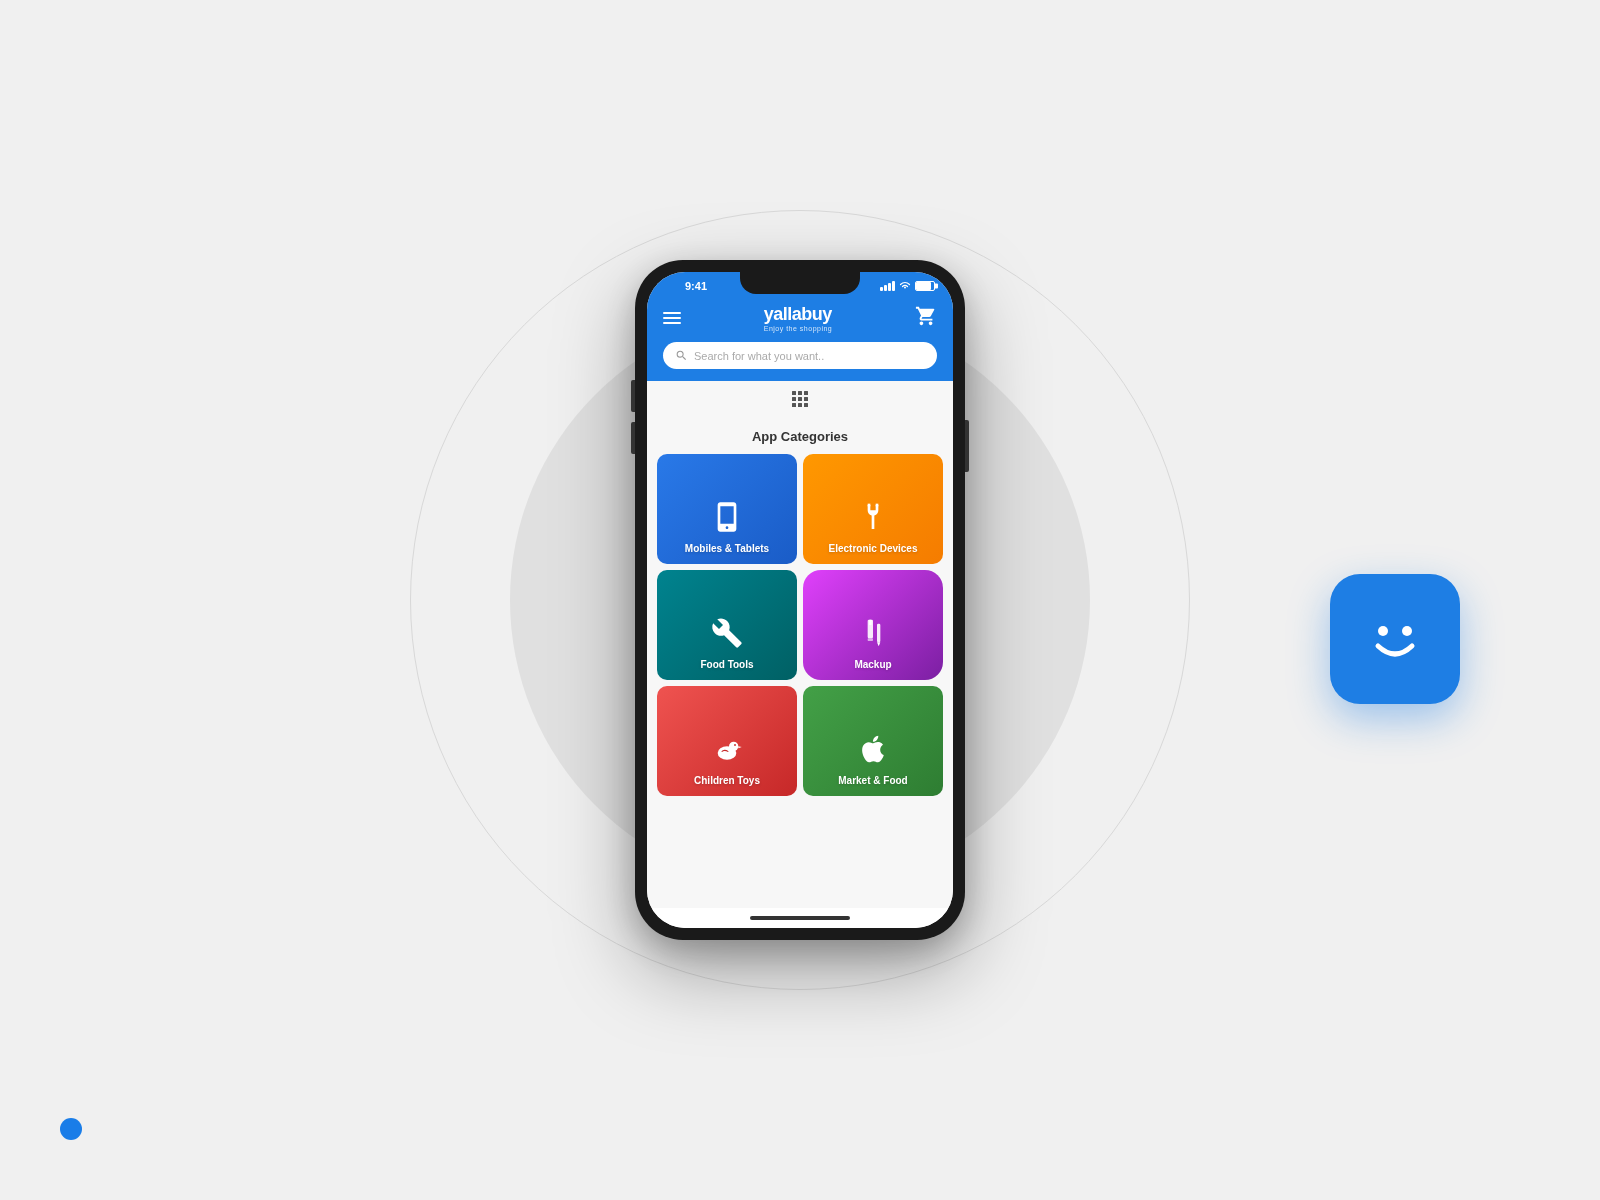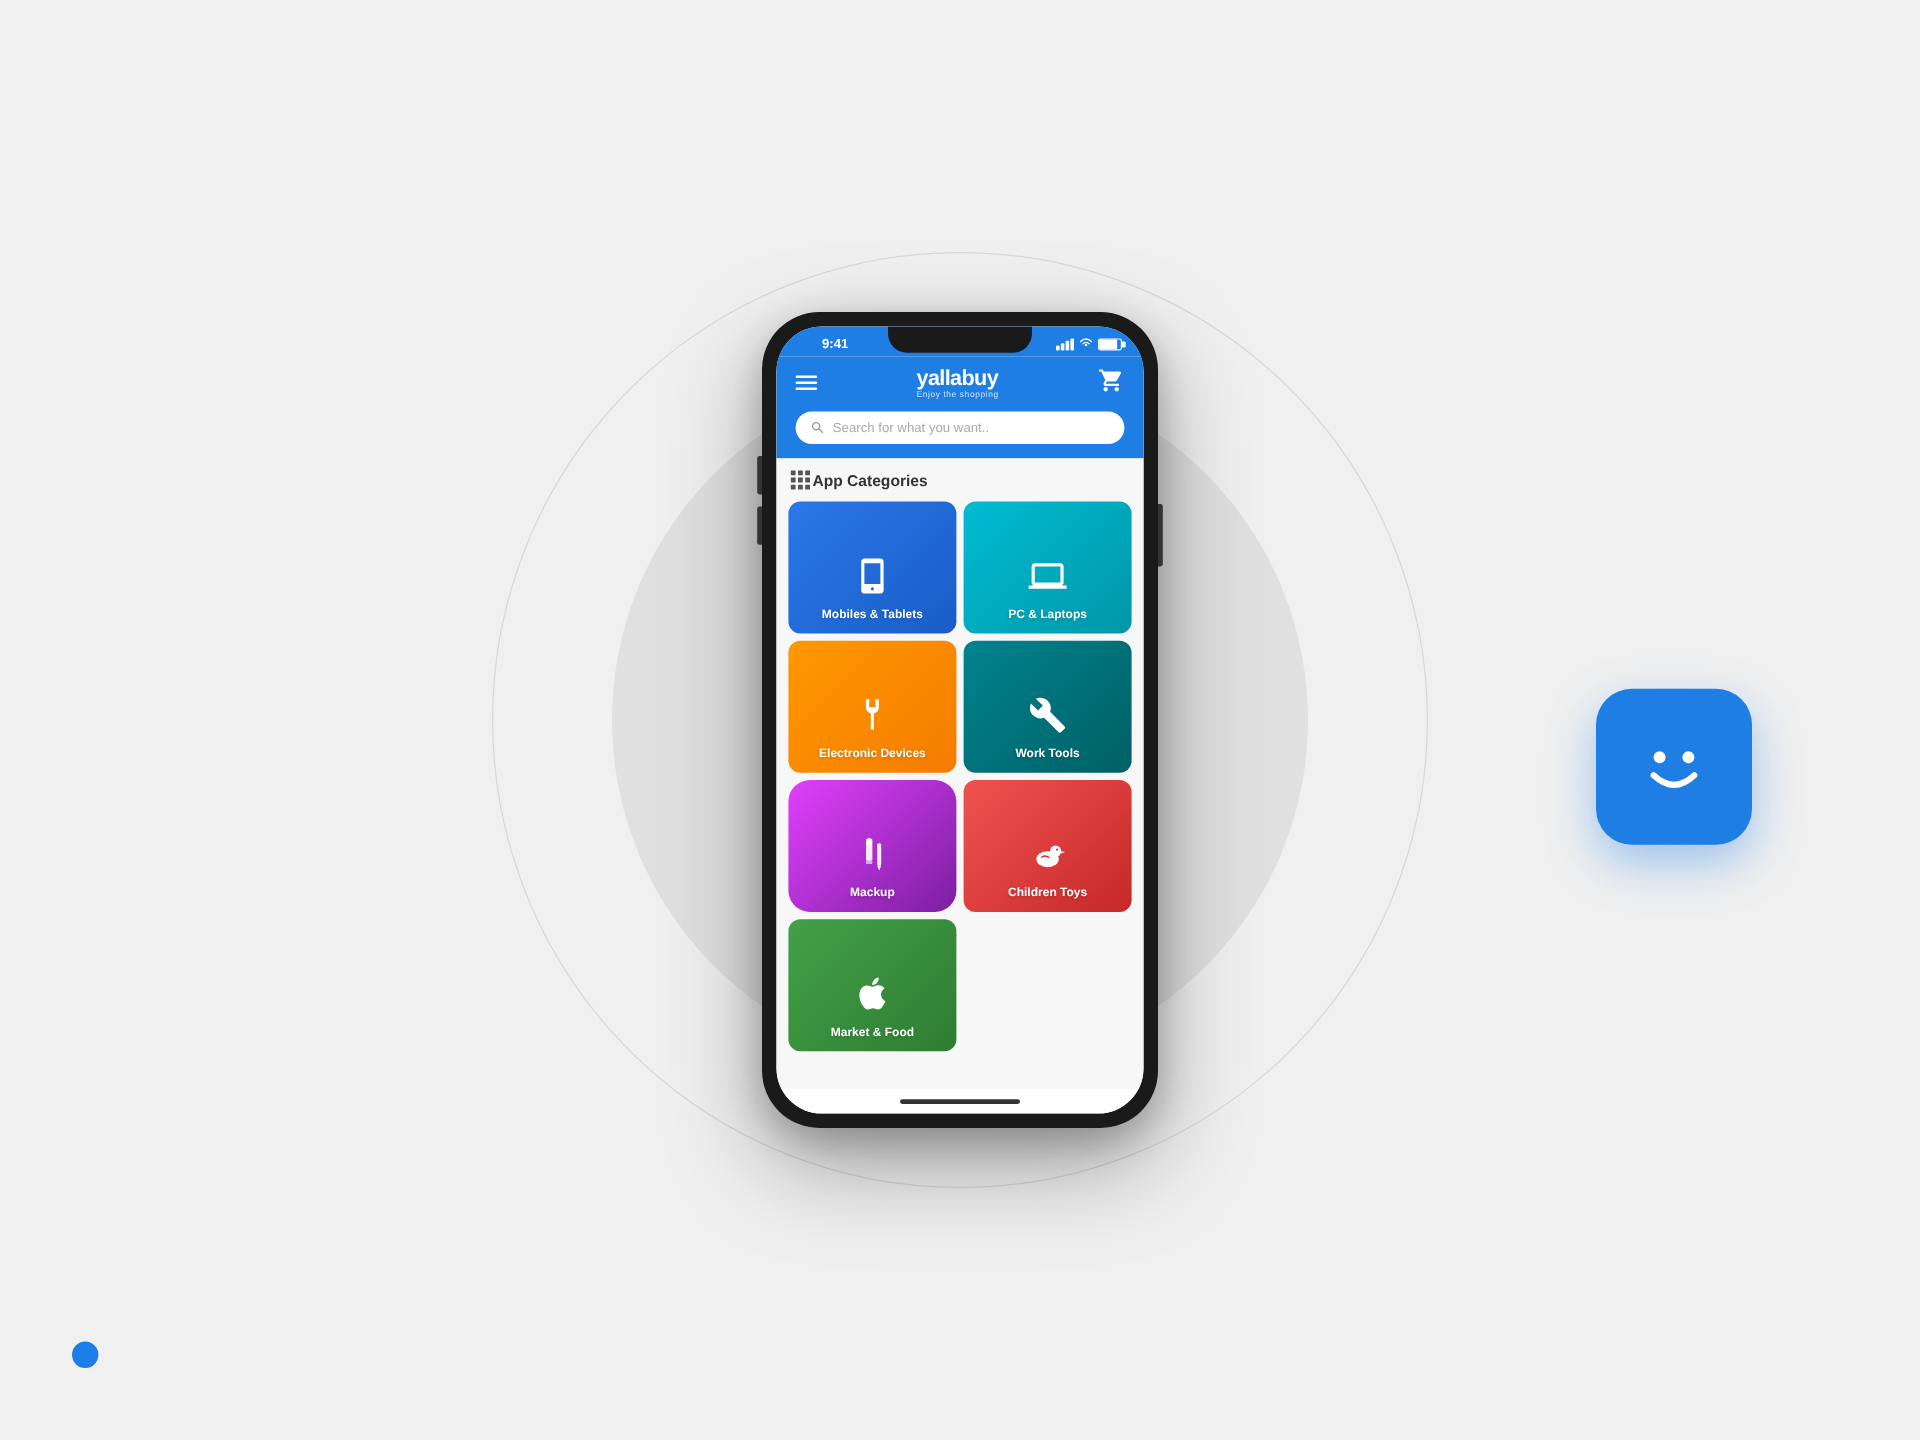--- a/index.html
+++ b/index.html
@@ -236,23 +236,24 @@
     .categories-section {
       background: #f7f7f7;
       flex: 1;
       overflow-y: auto;
       padding: 10px;
     }
 
     .categories-header {
       display: flex;
       align-items: center;
-      gap: 2px;
+      gap: 22px;
       margin-bottom: 10px;
       padding: 0 2px;
+      flex-direction: column;
     }
 
     .grid-dots-icon {
       display: grid;
       grid-template-columns: repeat(3, 4px);
       gap: 2px;
     }
 
     .grid-dot {
       width: 4px;
@@ -482,47 +483,39 @@
 
         <div class="category-card card-mobiles">
           <div class="category-icon-wrap">
             <svg class="category-icon-svg" viewBox="0 0 24 24">
               <path d="M17 1H7C5.9 1 5 1.9 5 3v18c0 1.1.9 2 2 2h10c1.1 0 2-.9 2-2V3c0-1.1-.9-2-2-2zm-5 20c-.55 0-1-.45-1-1s.45-1 1-1 1 .45 1 1-.45 1-1 1zm5-4H7V4h10v13z"></path>
             </svg>
           </div>
           <span class="category-label">Mobiles &amp; Tablets</span>
         </div>
 
-        <div class="category-card card-pc">
-          <div class="category-icon-wrap">
-            <svg class="category-icon-svg" viewBox="0 0 24 24">
-              <path d="M20 18c1.1 0 2-.9 2-2V6c0-1.1-.9-2-2-2H4c-1.1 0-2 .9-2 2v10c0 1.1.9 2 2 2H0v2h24v-2h-4zM4 6h16v10H4V6z"></path>
-            </svg>
-          </div>
-          <span class="category-label">PC &amp; Laptops</span>
-        </div>
 
         <div class="category-card card-electronic">
           <div class="category-icon-wrap">
             <svg class="category-icon-svg" viewBox="0 0 24 24">
               <path d="M16 7V3h-2v4H10V3H8v4a4 4 0 003 3.87V21h2v-10.13A4 4 0 0016 7z"></path>
               <rect x="8" y="2" width="2" height="2"></rect>
               <rect x="14" y="2" width="2" height="2"></rect>
             </svg>
           </div>
           <span class="category-label">Electronic Devices</span>
         </div>
 
         <div class="category-card card-worktools">
           <div class="category-icon-wrap">
             <svg class="category-icon-svg" viewBox="0 0 24 24">
               <path d="M22.7 19l-9.1-9.1c.9-2.3.4-5-1.5-6.9-2-2-5-2.4-7.4-1.3L9 6 6 9 1.6 4.7C.4 7.1.9 10.1 2.9 12.1c1.9 1.9 4.6 2.4 6.9 1.5l9.1 9.1c.4.4 1 .4 1.4 0l2.3-2.3c.5-.4.5-1.1.1-1.4z"></path>
             </svg>
           </div>
-          <span class="category-label">Work Tools</span>
+          <span class="category-label">Food Tools</span>
         </div>
 
 
         <div class="category-card card-mackup">
           <div class="category-icon-wrap">
             <svg class="category-icon-svg" viewBox="0 0 24 24">
 
               <rect x="8" y="2" width="4" height="14" rx="1" fill="white" opacity="0.9"></rect>
               <rect x="9" y="2" width="2" height="4" rx="0.5" fill="white"></rect>
               <rect x="15" y="5" width="2.5" height="14" rx="1" fill="white" opacity="0.9"></rect>

